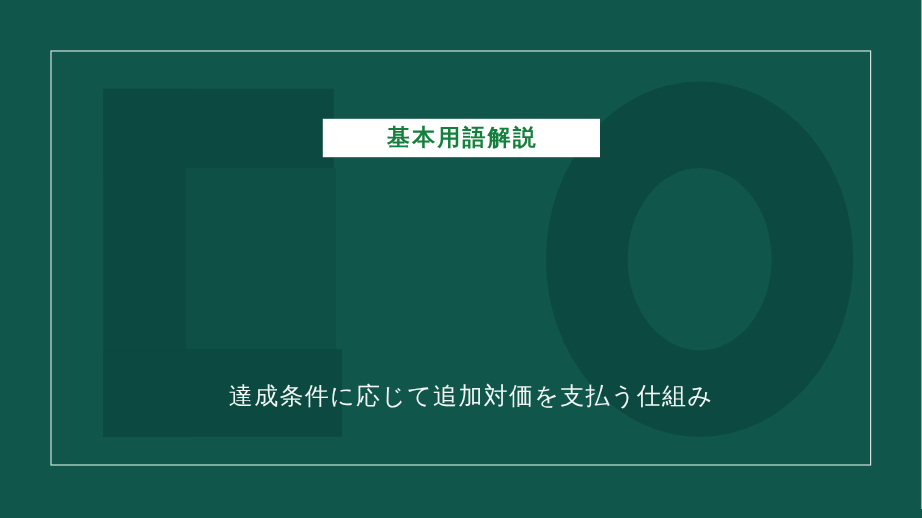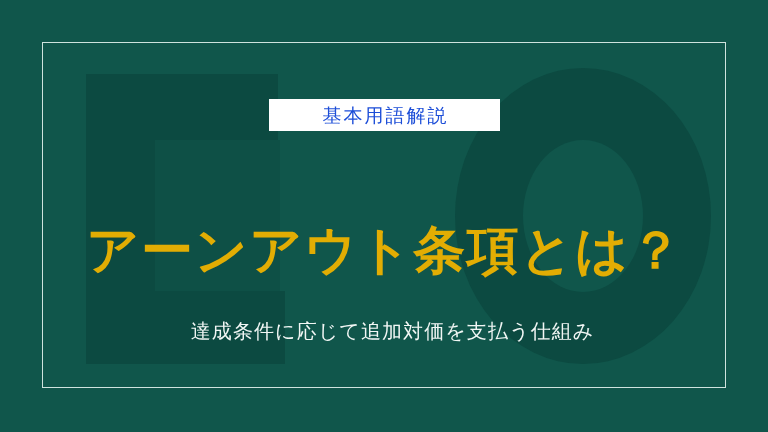--- a/index.html
+++ b/index.html
@@ -99,23 +99,23 @@
     top: 99px;
     width: 231px;
     height: 32px;
     background: #ffffff;
     display: flex;
     align-items: center;
     justify-content: center;
     box-sizing: border-box;
   }
   #eyebrow-label {
-    color: #1d4ed8;
+    color: #15803d;
     font-size: 19px;
-    font-weight: 400;
+    font-weight: 700;
     letter-spacing: 2.0px;
     text-indent: 2.0px;
     line-height: 1;
     white-space: nowrap;
   }
 
   #headline {
     position: absolute;
     left: 0;
     right: 0;
@@ -166,18 +166,17 @@
   </div>
 
   <div id="frame"></div>
 
   <div id="content">
 
     <div id="eyebrow-badge">
       <span id="eyebrow-label">基本用語解説</span>
     </div>
 
-    <h1 id="headline">アーンアウト条項とは？</h1>
 
     <p id="subhead">達成条件に応じて追加対価を支払う仕組み</p>
 
   </div>
 </div>
 
 </body></html>

